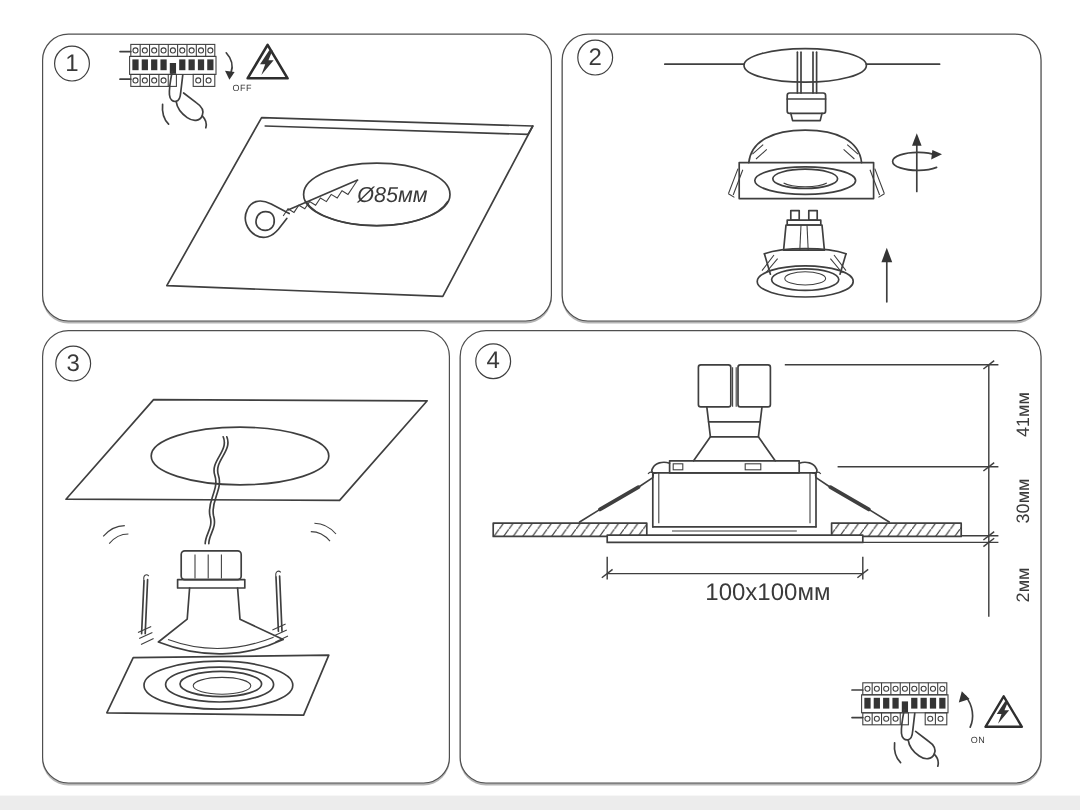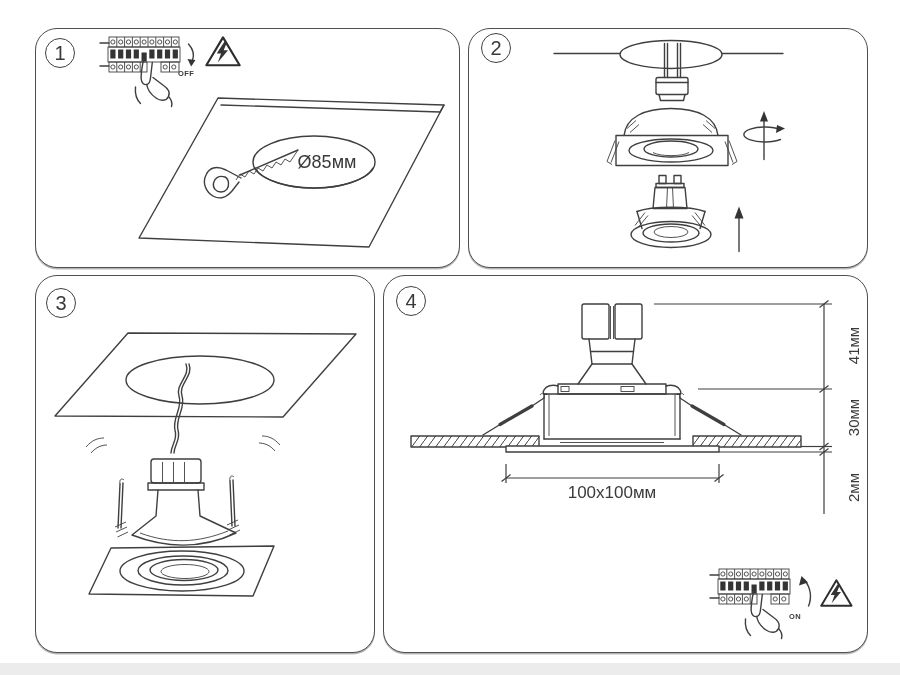--- a/index.html
+++ b/index.html
@@ -18,25 +18,25 @@
   .thick{stroke:#3f3f3f;stroke-width:3.2;fill:none;stroke-linecap:round;}
   .fl{fill:#343434;stroke:none;}
   .tick{stroke:#3f3f3f;stroke-width:1.2;fill:none;}
   .stepnum{position:absolute;width:28px;height:28px;border:1.5px solid #3f3f3f;border-radius:50%;
            text-align:center;line-height:29px;font-size:20px;font-weight:400;color:#3a3a3a;}
   #p1 .stepnum{left:9px;top:9px;}
   #p2 .stepnum{left:12px;top:4px;}
   #p3 .stepnum{left:10px;top:12px;}
   #p4 .stepnum{left:12px;top:10px;}
   .lbl{position:absolute;color:#3a3a3a;white-space:nowrap;}
-  .switchlbl{font-size:7.5px;font-weight:bold;letter-spacing:.4px;width:32px;text-align:left;}
+  .switchlbl{font-size:7.5px;font-weight:normal;letter-spacing:.4px;width:32px;text-align:right;}
   #p1 .switchlbl{left:142px;top:40px;}
   #p4 .switchlbl{left:405px;top:336px;}
-  .hole-label{left:251px;top:123px;width:80px;text-align:center;font-size:18px;}
-  .plate-label{left:148px;top:207px;width:160px;text-align:center;font-size:17px;}
+  .hole-label{left:251px;top:123px;width:80px;text-align:center;font-size:18px;font-style:italic;}
+  .plate-label{left:148px;top:207px;width:160px;text-align:right;font-size:20px;}
   .vlabel{width:60px;height:15px;line-height:15px;text-align:center;font-size:15px;transform:rotate(-90deg);}
   .v41{left:439px;top:62px;}
   .v30{left:439px;top:134px;}
   .v2{left:439px;top:204px;}
   .footer{position:absolute;left:0;top:663px;width:900px;height:12px;background:#ececec;}
 </style>
 </head>
 <body>
 
 <div class="stage">

